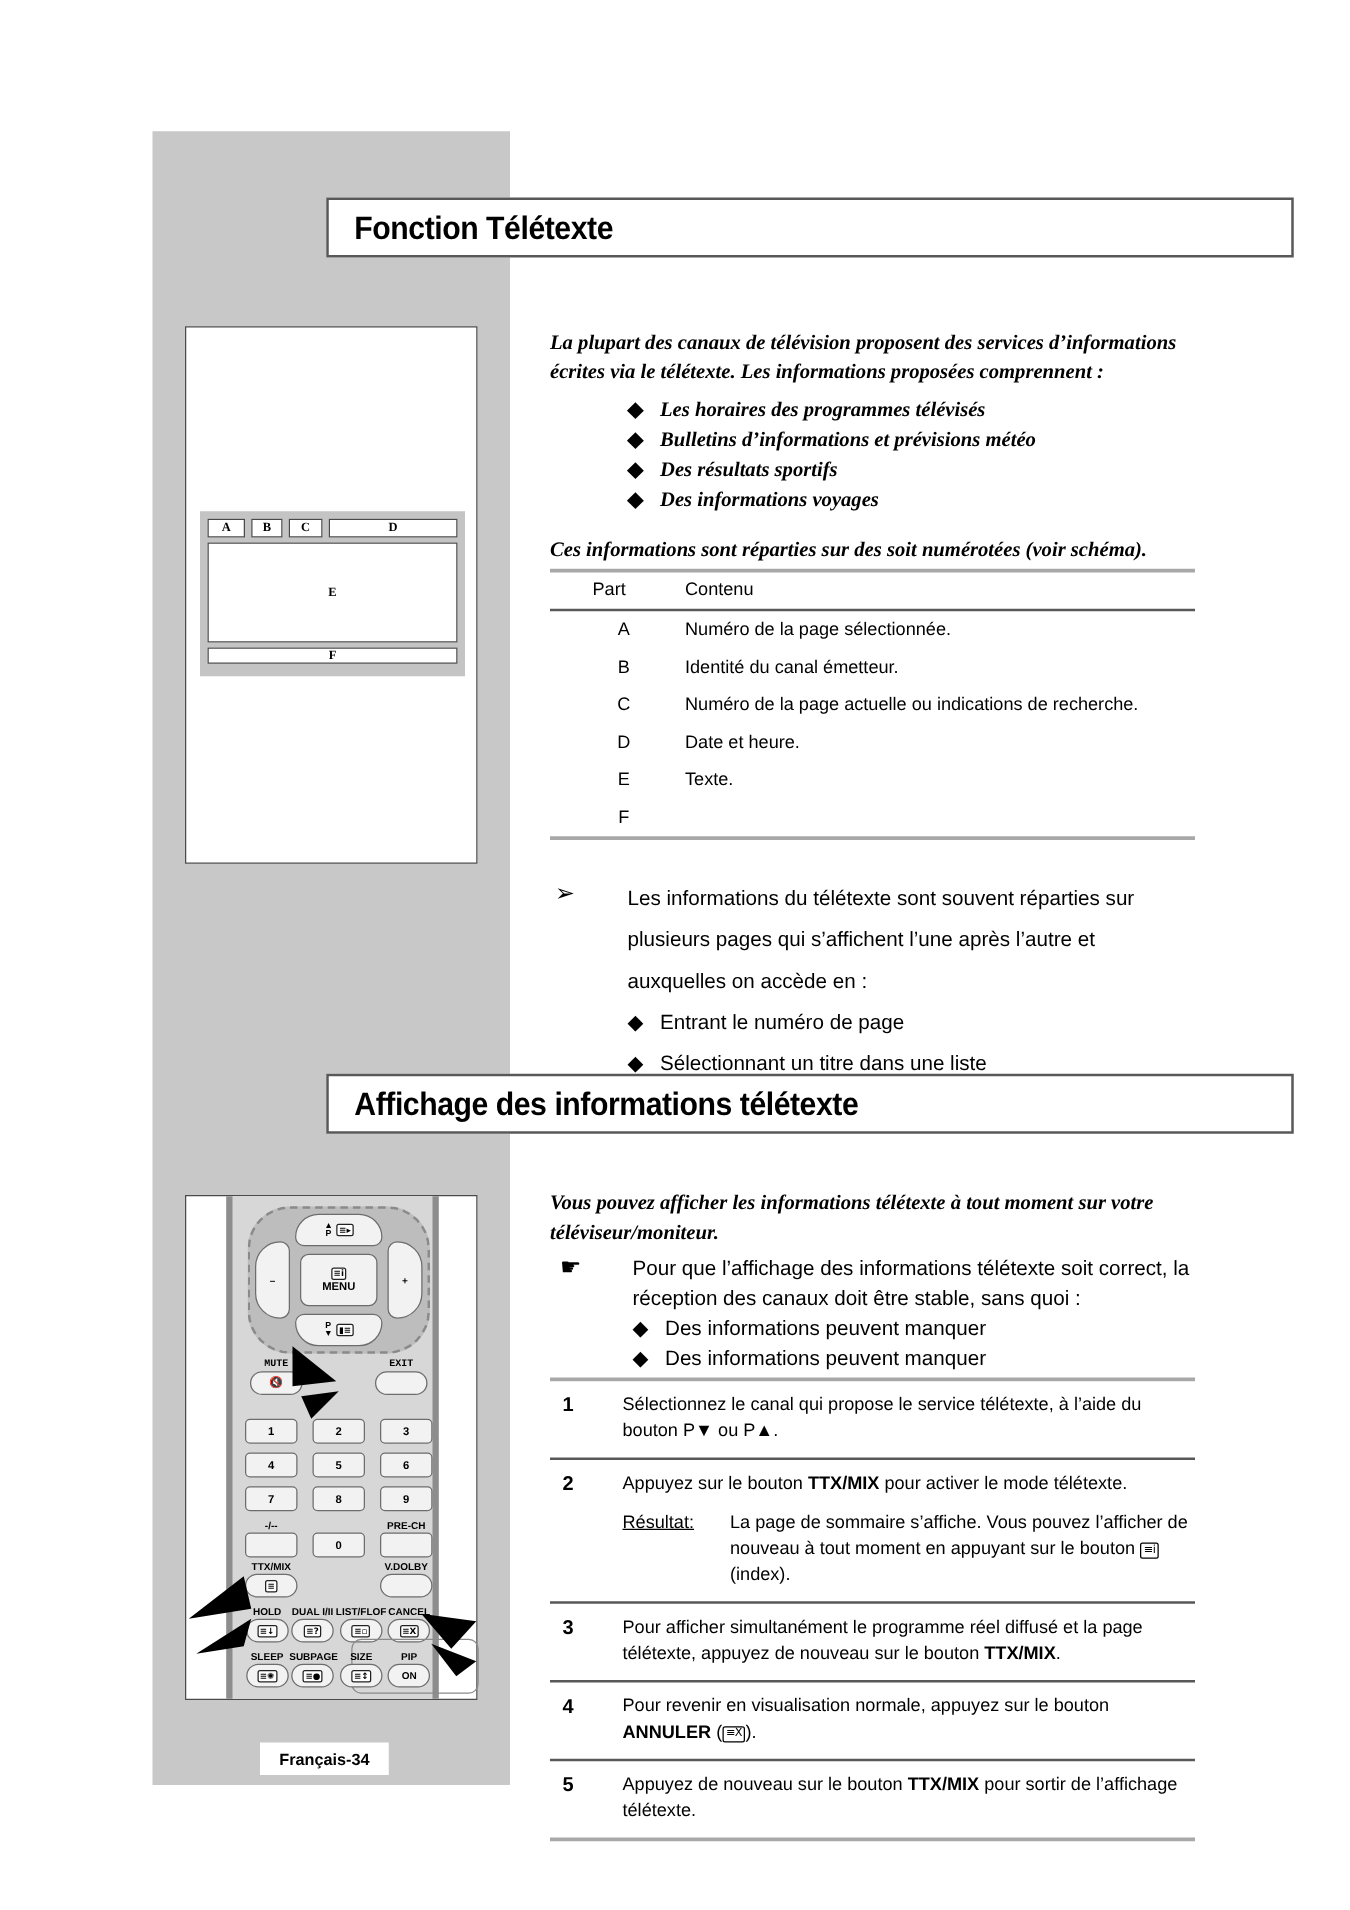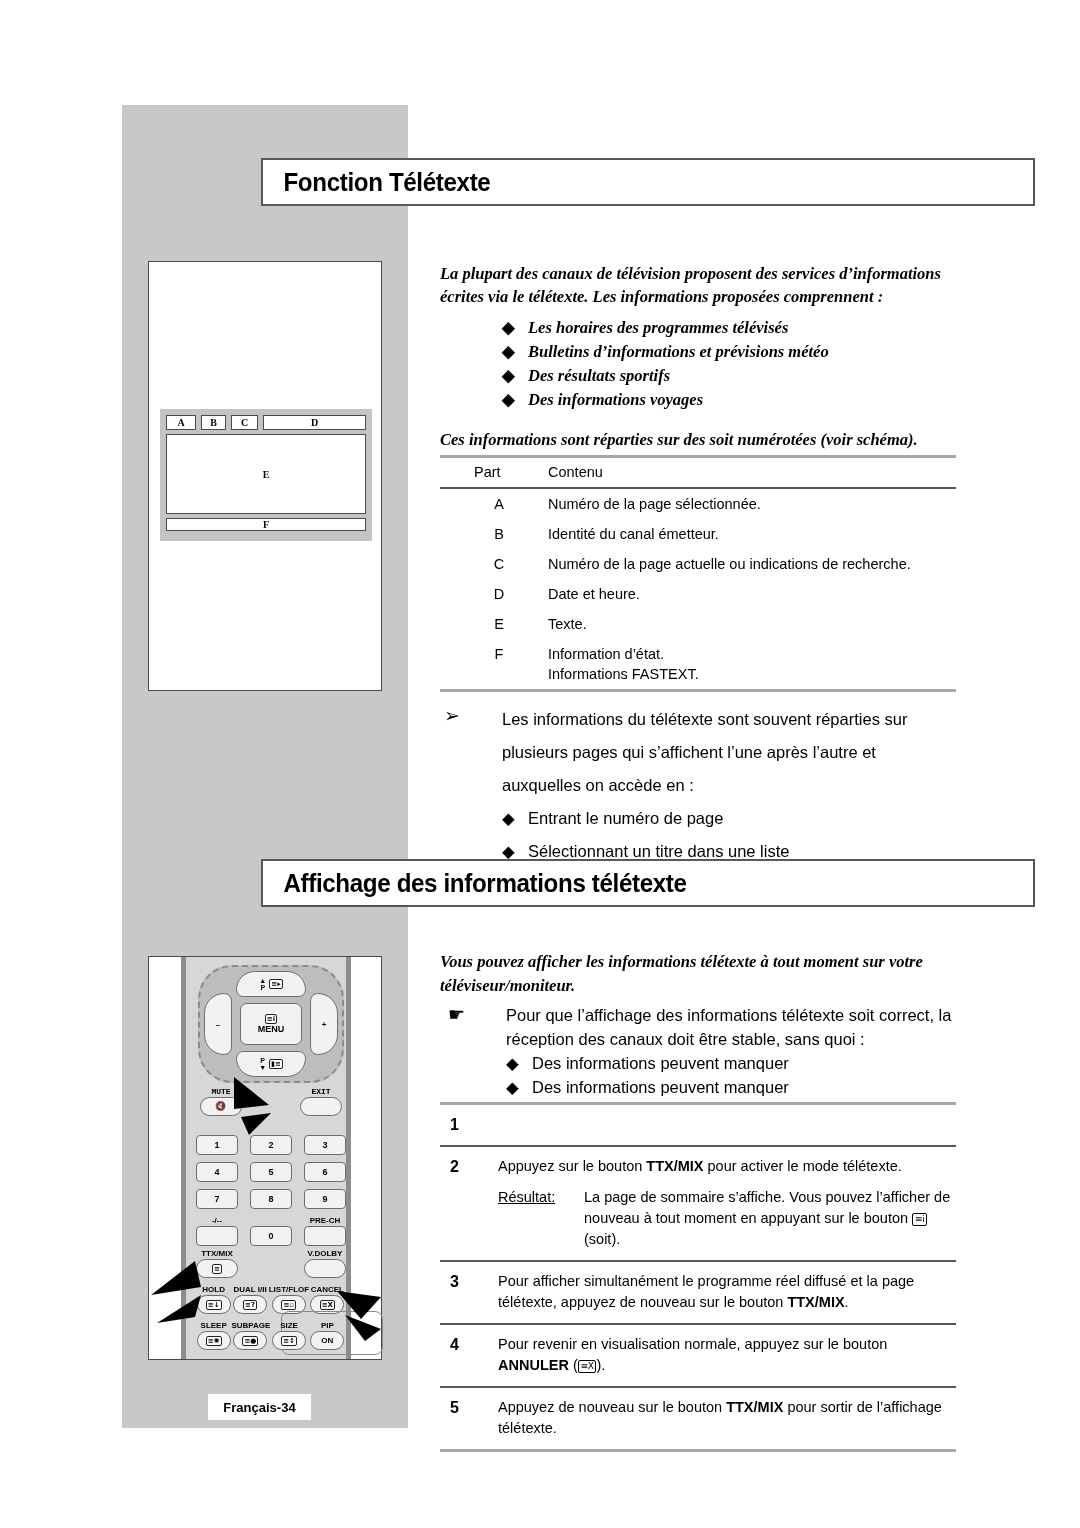--- a/index.html
+++ b/index.html
@@ -339,24 +339,20 @@
     <div class="tbl-row">
       <div class="col-part">D</div>
       <div class="col-cont">Date et heure.</div>
     </div>
     <div class="tbl-row">
       <div class="col-part">E</div>
       <div class="col-cont">Texte.</div>
     </div>
     <div class="tbl-row">
       <div class="col-part">F</div>
-      <div class="col-cont">
-        <div>Information d’état.</div>
-        <div>Informations FASTEXT.</div>
-      </div>
     </div>
     <div class="rule-thick"></div>
   </div>
 
   <div class="arrow-block">
     <div class="arrow-glyph">➢</div>
     <div class="arrow-body">
       <div>Les informations du télétexte sont souvent réparties sur plusieurs pages qui s’affichent l’une après l’autre et auxquelles on accède en :</div>
       <div class="sub">
           <span class="dia">◆</span>
@@ -536,30 +532,31 @@
           <span>Des informations peuvent manquer</span>
         </div>
     </div>
   </div>
 
   <div class="steps">
     <div class="rule-thick"></div>
 
     <div class="step">
       <div class="step-num">1</div>
+      <div class="step-txt"><span>Sélectionnez le canal qui propose le service télétexte, à l’aide du bouton P</span><span>▼</span><span> ou P</span><span>▲</span><span>.</span></div>
     </div>
     <div class="rule-thin"></div>
 
     <div class="step">
       <div class="step-num">2</div>
       <div class="step-txt">
         <div><span>Appuyez sur le bouton </span><b class="kbd">TTX/MIX</b><span> pour activer le mode télétexte.</span></div>
         <div class="result-row">
           <div class="result-lbl">Résultat:</div>
-          <div class="result-txt"><span>La page de sommaire s’affiche. Vous pouvez l’afficher de nouveau à tout moment en appuyant sur le bouton </span><span class="ico">≡i</span><span> (soit).</span></div>
+          <div class="result-txt"><span>La page de sommaire s’affiche. Vous pouvez l’afficher de nouveau à tout moment en appuyant sur le bouton </span><span class="ico">≡i</span><span> (index).</span></div>
         </div>
       </div>
     </div>
     <div class="rule-thin"></div>
 
     <div class="step">
       <div class="step-num">3</div>
       <div class="step-txt"><span>Pour afficher simultanément le programme réel diffusé et la page télétexte, appuyez de nouveau sur le bouton </span><b class="kbd">TTX/MIX</b><span>.</span></div>
     </div>
     <div class="rule-thin"></div>

